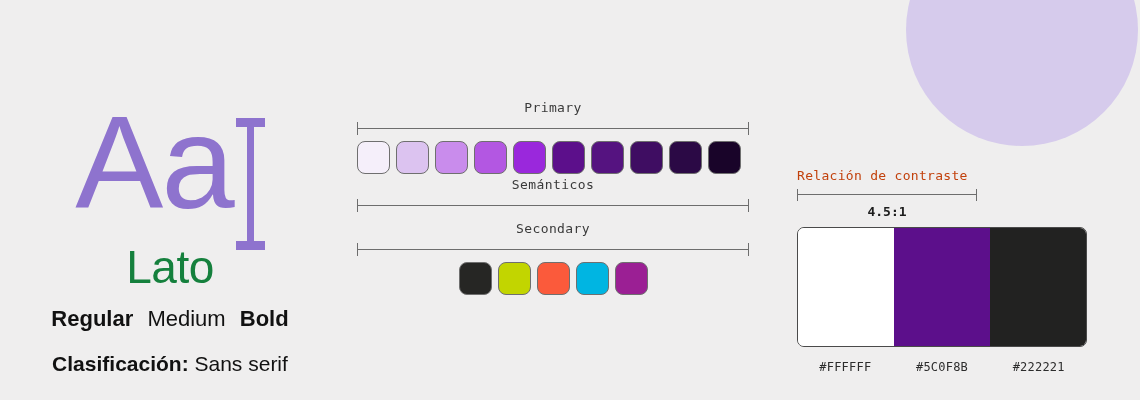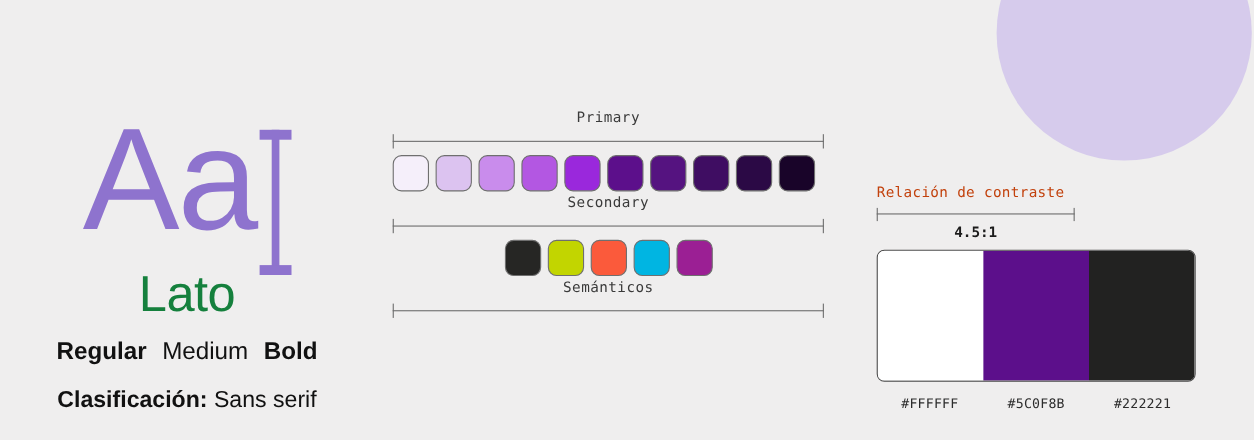--- a/index.html
+++ b/index.html
@@ -263,45 +263,45 @@
         <div class="swatch" title="#9A28DC" style="background: rgb(154, 40, 220);"></div>
         <div class="swatch" title="#5C0F8B" style="background: rgb(92, 15, 139);"></div>
         <div class="swatch" title="#551380" style="background: rgb(85, 19, 128);"></div>
         <div class="swatch" title="#3F0D62" style="background: rgb(63, 13, 98);"></div>
         <div class="swatch" title="#2B0945" style="background: rgb(43, 9, 69);"></div>
         <div class="swatch" title="#190429" style="background: rgb(25, 4, 41);"></div>
       </div>
   </div>
 
   <div class="palette-group">
+    <div class="palette-title">Semánticos</div>
+    <div class="ruler">
+      <div class="cap left"></div>
+        <div class="line"></div>
+        <div class="cap right"></div>
+    </div>
+    <div class="swatch-row centered"></div>
+  </div>
+
+  <div class="palette-group">
     <div class="palette-title">Secondary</div>
     <div class="ruler">
       <div class="cap left"></div>
         <div class="line"></div>
         <div class="cap right"></div>
     </div>
     <div class="swatch-row centered">
         <div class="swatch" title="#262624" style="background: rgb(38, 38, 36);"></div>
         <div class="swatch" title="#C2D500" style="background: rgb(194, 213, 0);"></div>
         <div class="swatch" title="#FB5A3B" style="background: rgb(251, 90, 59);"></div>
         <div class="swatch" title="#00B5E2" style="background: rgb(0, 181, 226);"></div>
         <div class="swatch" title="#9B1F94" style="background: rgb(155, 31, 148);"></div>
       </div>
   </div>
 
-  <div class="palette-group">
-    <div class="palette-title">Semánticos</div>
-    <div class="ruler">
-      <div class="cap left"></div>
-        <div class="line"></div>
-        <div class="cap right"></div>
-    </div>
-    <div class="swatch-row centered"></div>
-  </div>
-
 </div>
 
 <div class="contrast-panel">
   <div class="contrast-title">Relación de contraste</div>
   <div class="contrast-ruler">
     <div class="cap left"></div>
       <div class="line"></div>
       <div class="cap right"></div>
   </div>
   <div class="contrast-ratio">4.5:1</div>

